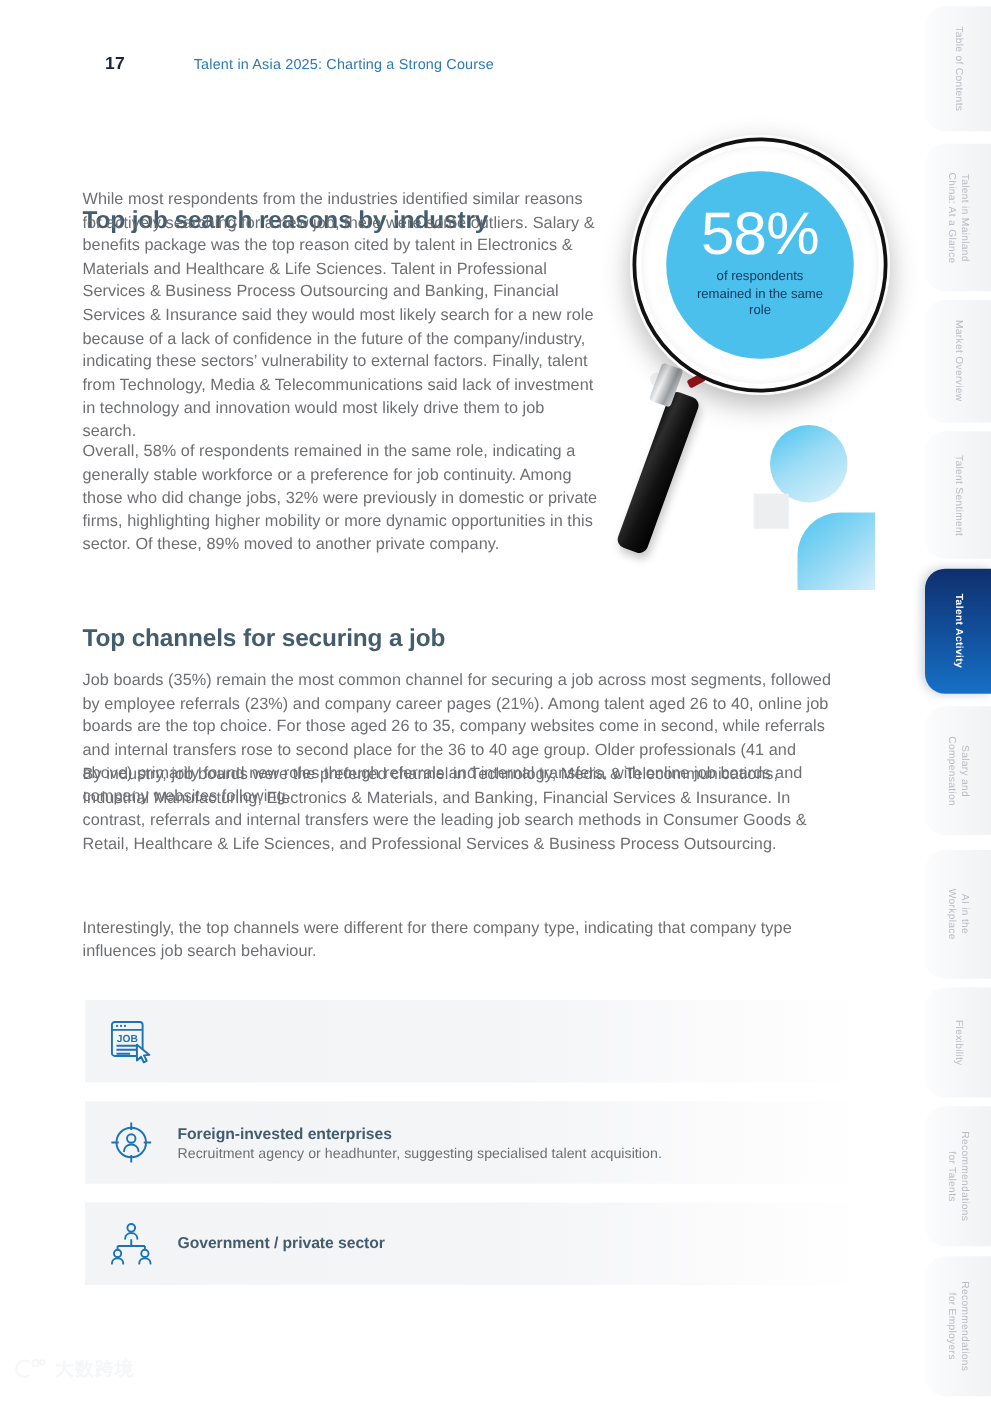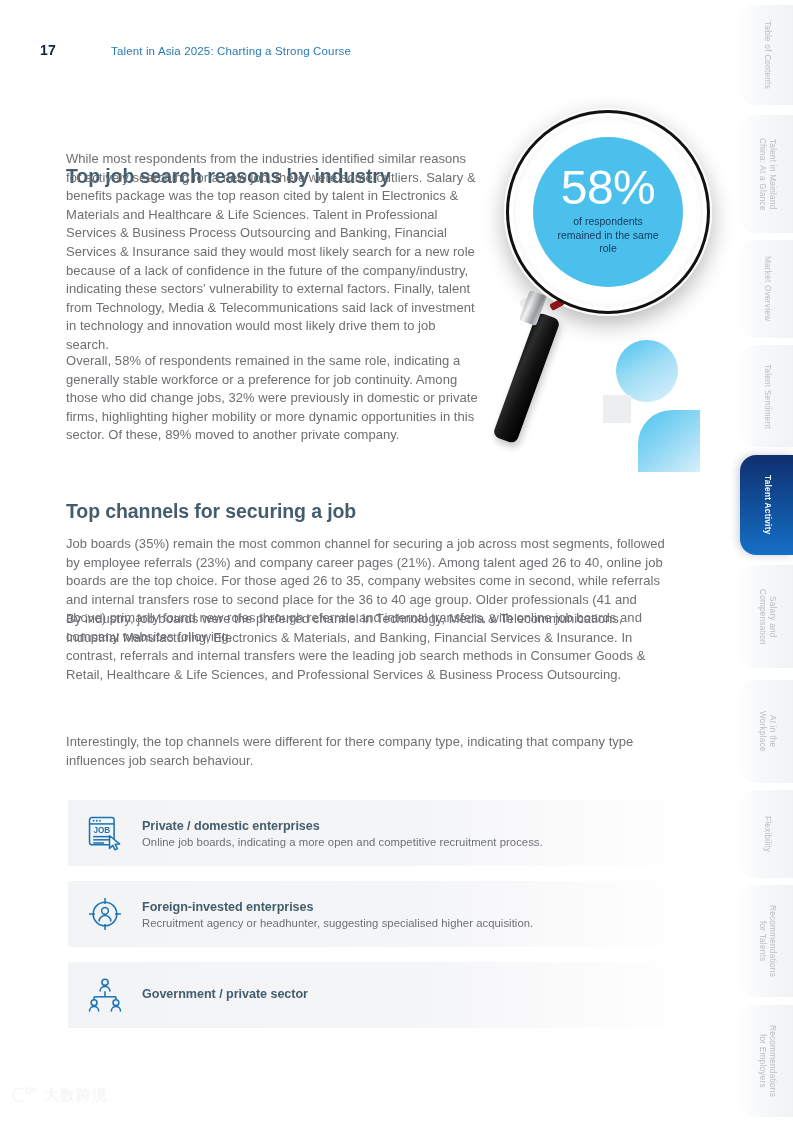--- a/index.html
+++ b/index.html
@@ -9,21 +9,21 @@
     font-family:"Liberation Sans", sans-serif;
     position:relative;overflow:hidden;
     -webkit-font-smoothing:antialiased;
   }
 
   
   .page{position:absolute;inset:0;background:#fff;}
 
   
   .header{position:absolute;top:42px;left:40px;display:flex;align-items:baseline;}
-  .page-num{font-size:14px;font-weight:bold;color:#14233f;letter-spacing:.2px;}
+  .page-num{font-size:14px;font-weight:bold;color:#14233f;letter-spacing:.2px;margin-left:44px;}
   .header-title{margin-left:55px;font-size:11.5px;color:#2b7ab5;letter-spacing:.15px;}
 
   
   .h2{
     position:absolute;left:66px;
     font-size:19.5px;font-weight:bold;color:#445d6e;
     letter-spacing:-.1px;
   }
   #h-reasons{top:125px;margin-top:40px;}
   #h-channels{top:500px;}
@@ -208,41 +208,37 @@
           <circle cx="9.5" cy="8.5" r="1" fill="#1d74b5" stroke="none"></circle>
           <circle cx="13" cy="8.5" r="1" fill="#1d74b5" stroke="none"></circle>
           <circle cx="16.5" cy="8.5" r="1" fill="#1d74b5" stroke="none"></circle>
           <text x="18.5" y="22.5" font-size="9" font-family="Liberation Sans, sans-serif" font-weight="bold" fill="#1d74b5" stroke="none" text-anchor="middle">JOB</text>
           <line x1="9" y1="26" x2="28" y2="26"></line>
           <line x1="9" y1="29.5" x2="28" y2="29.5"></line>
           <line x1="9" y1="33" x2="21" y2="33"></line>
           <path d="M27 25 L27 39 L30.6 35.6 L33 40.5 L35.6 39.2 L33.2 34.4 L38 34 Z" fill="#ffffff" stroke="#1d74b5" stroke-width="1.7" stroke-linejoin="round"></path>
         </svg>
       </div>
-      <div class="card-text">
-        <div class="card-title">Private / domestic enterprises</div>
-        <div class="card-desc">Online job boards, indicating a more open and competitive recruitment process.</div>
-      </div>
     </div>
 
     <div class="card">
       <div class="card-icon">
         <svg width="40" height="40" viewBox="0 0 44 44" fill="none" stroke="#1d74b5" stroke-width="1.7">
           <circle cx="22" cy="22" r="13"></circle>
           <line x1="22" y1="4.5" x2="22" y2="11"></line>
           <line x1="22" y1="33" x2="22" y2="39.5"></line>
           <line x1="4.5" y1="22" x2="11" y2="22"></line>
           <line x1="33" y1="22" x2="39.5" y2="22"></line>
           <circle cx="22" cy="18.5" r="3.7"></circle>
           <path d="M15.6 29.8c0-3.6 2.9-6.1 6.4-6.1s6.4 2.5 6.4 6.1" stroke-linecap="round"></path>
         </svg>
       </div>
       <div class="card-text">
         <div class="card-title">Foreign-invested enterprises</div>
-        <div class="card-desc">Recruitment agency or headhunter, suggesting specialised higher acquisition.</div>
+        <div class="card-desc">Recruitment agency or headhunter, suggesting specialised talent acquisition.</div>
       </div>
     </div>
 
     <div class="card">
       <div class="card-icon">
         <svg width="40" height="40" viewBox="0 0 44 44" fill="none" stroke="#1d74b5" stroke-width="1.7">
           <circle cx="22" cy="8" r="3.4"></circle>
           <path d="M16.6 17.6c0-3 2.4-5 5.4-5s5.4 2 5.4 5" stroke-linecap="round"></path>
           <line x1="22" y1="18" x2="22" y2="24"></line>
           <line x1="10" y1="24" x2="34" y2="24"></line>

